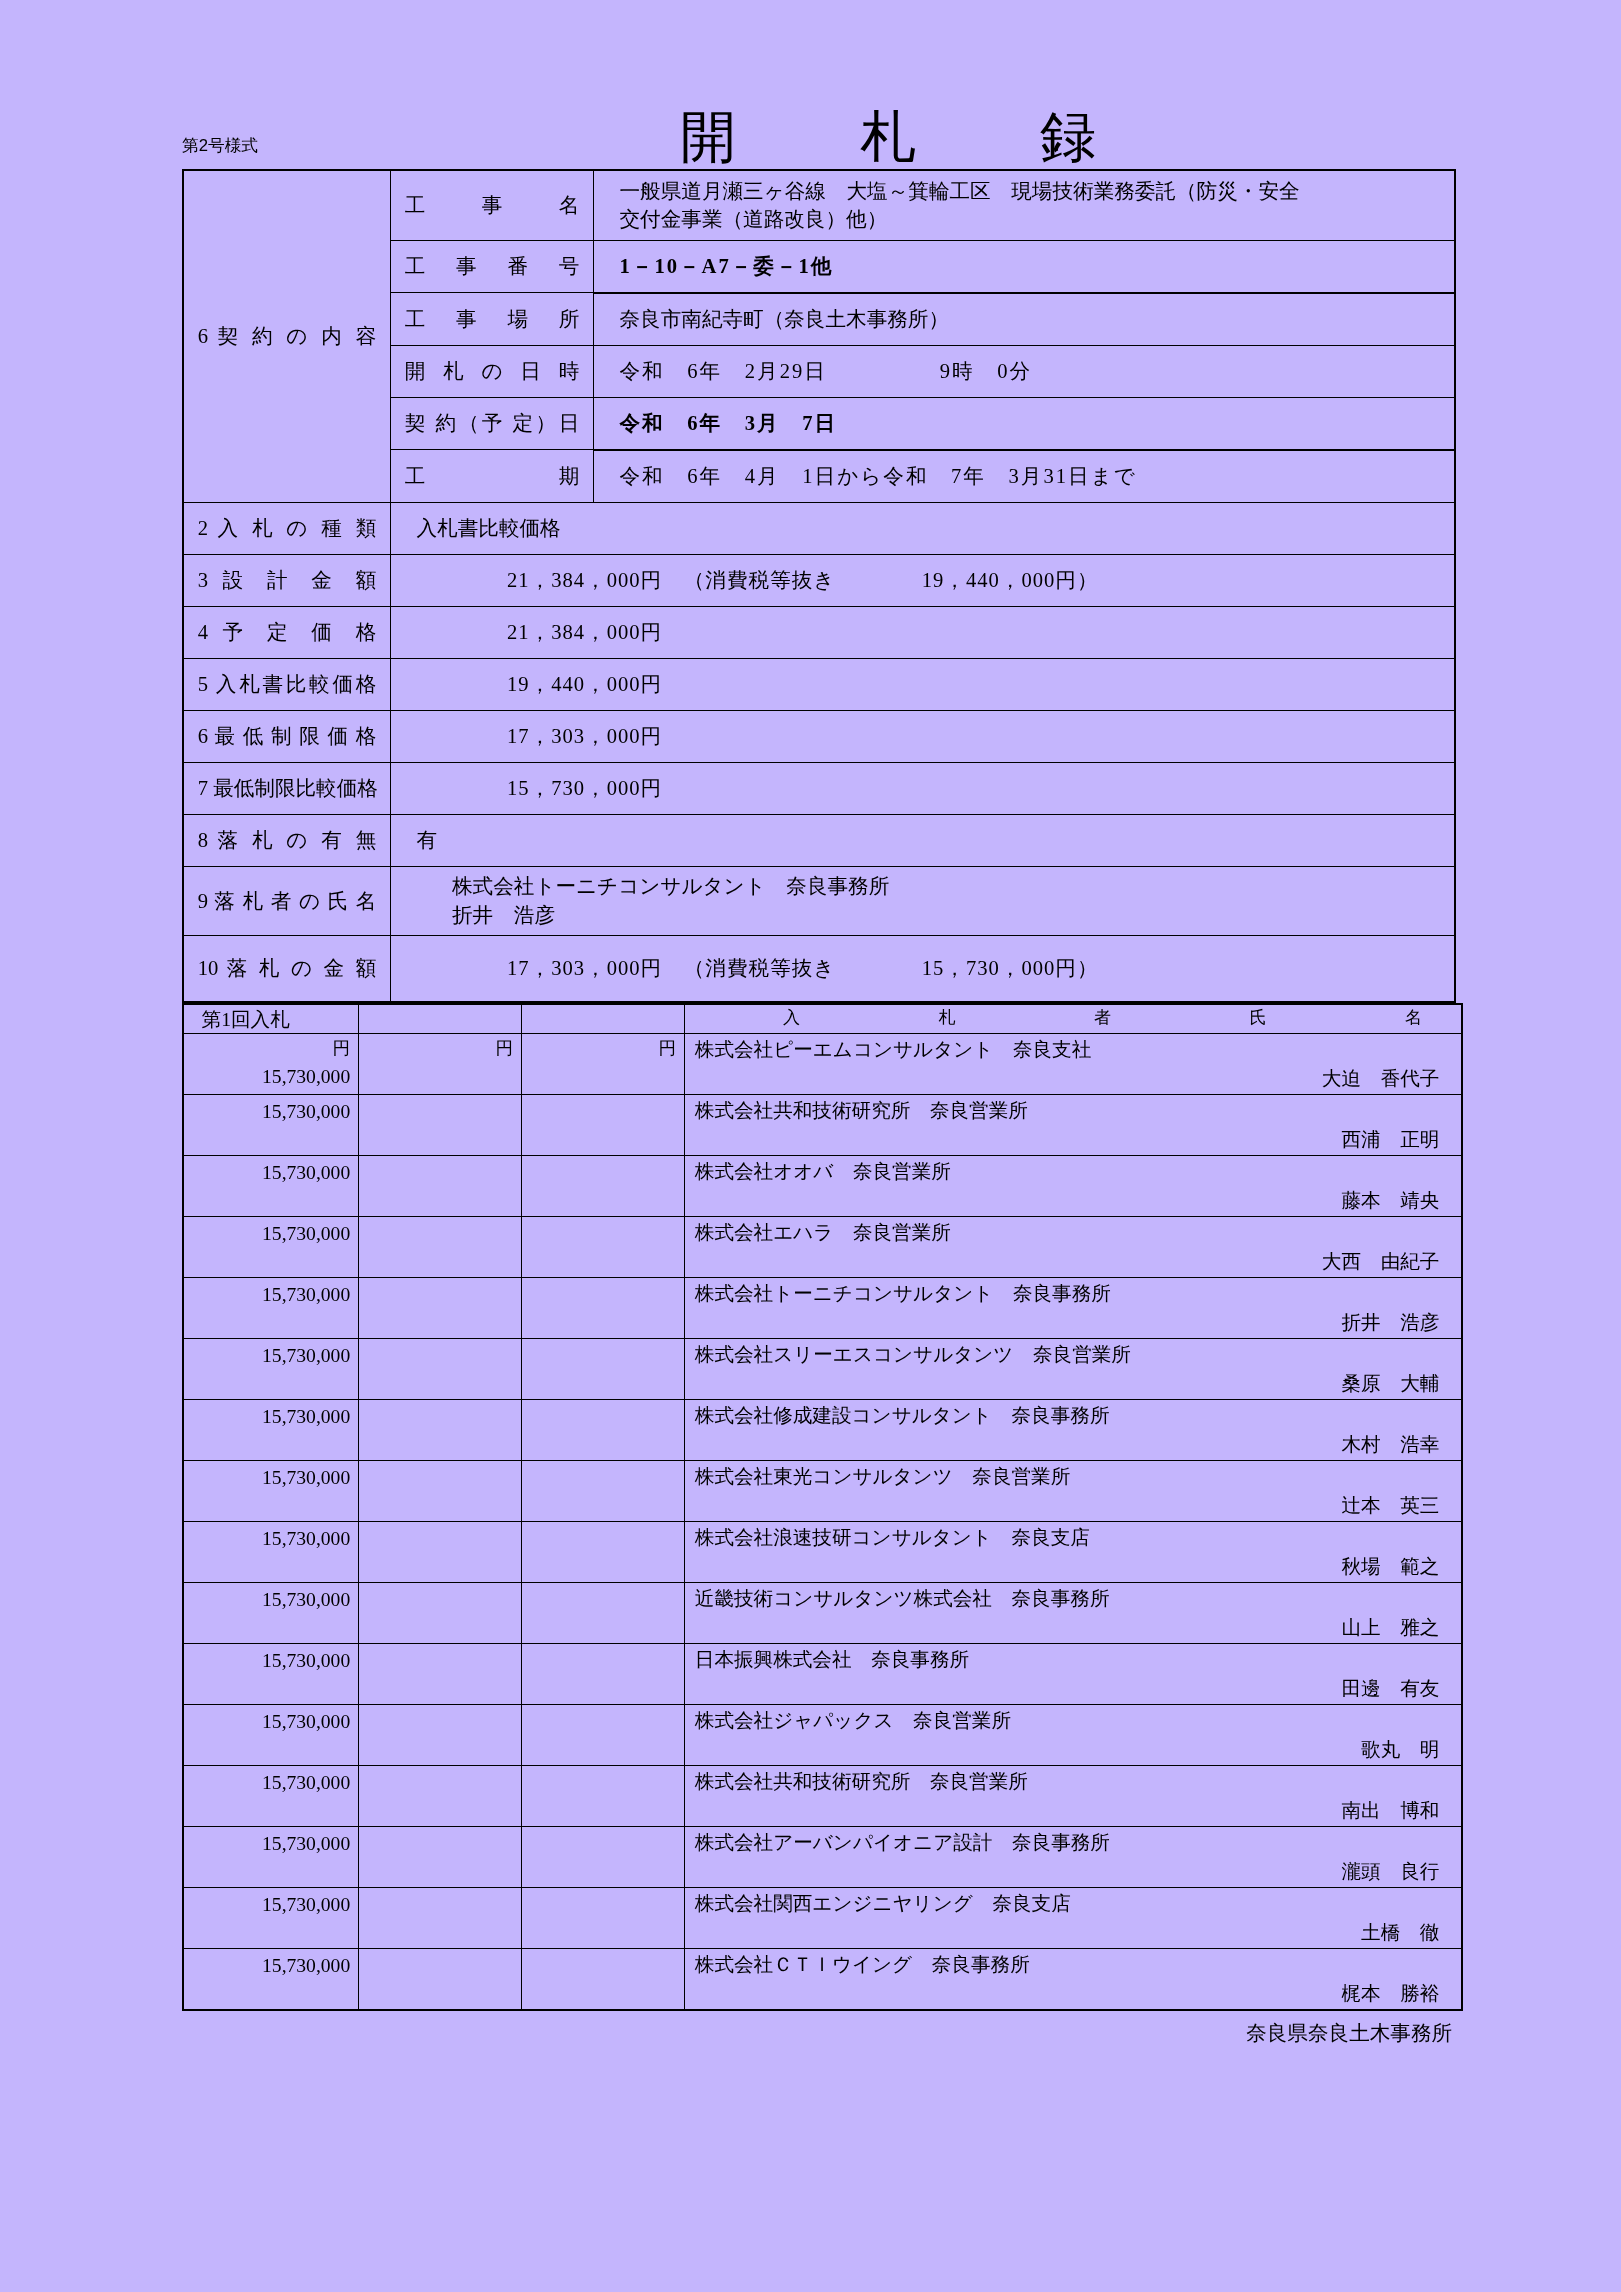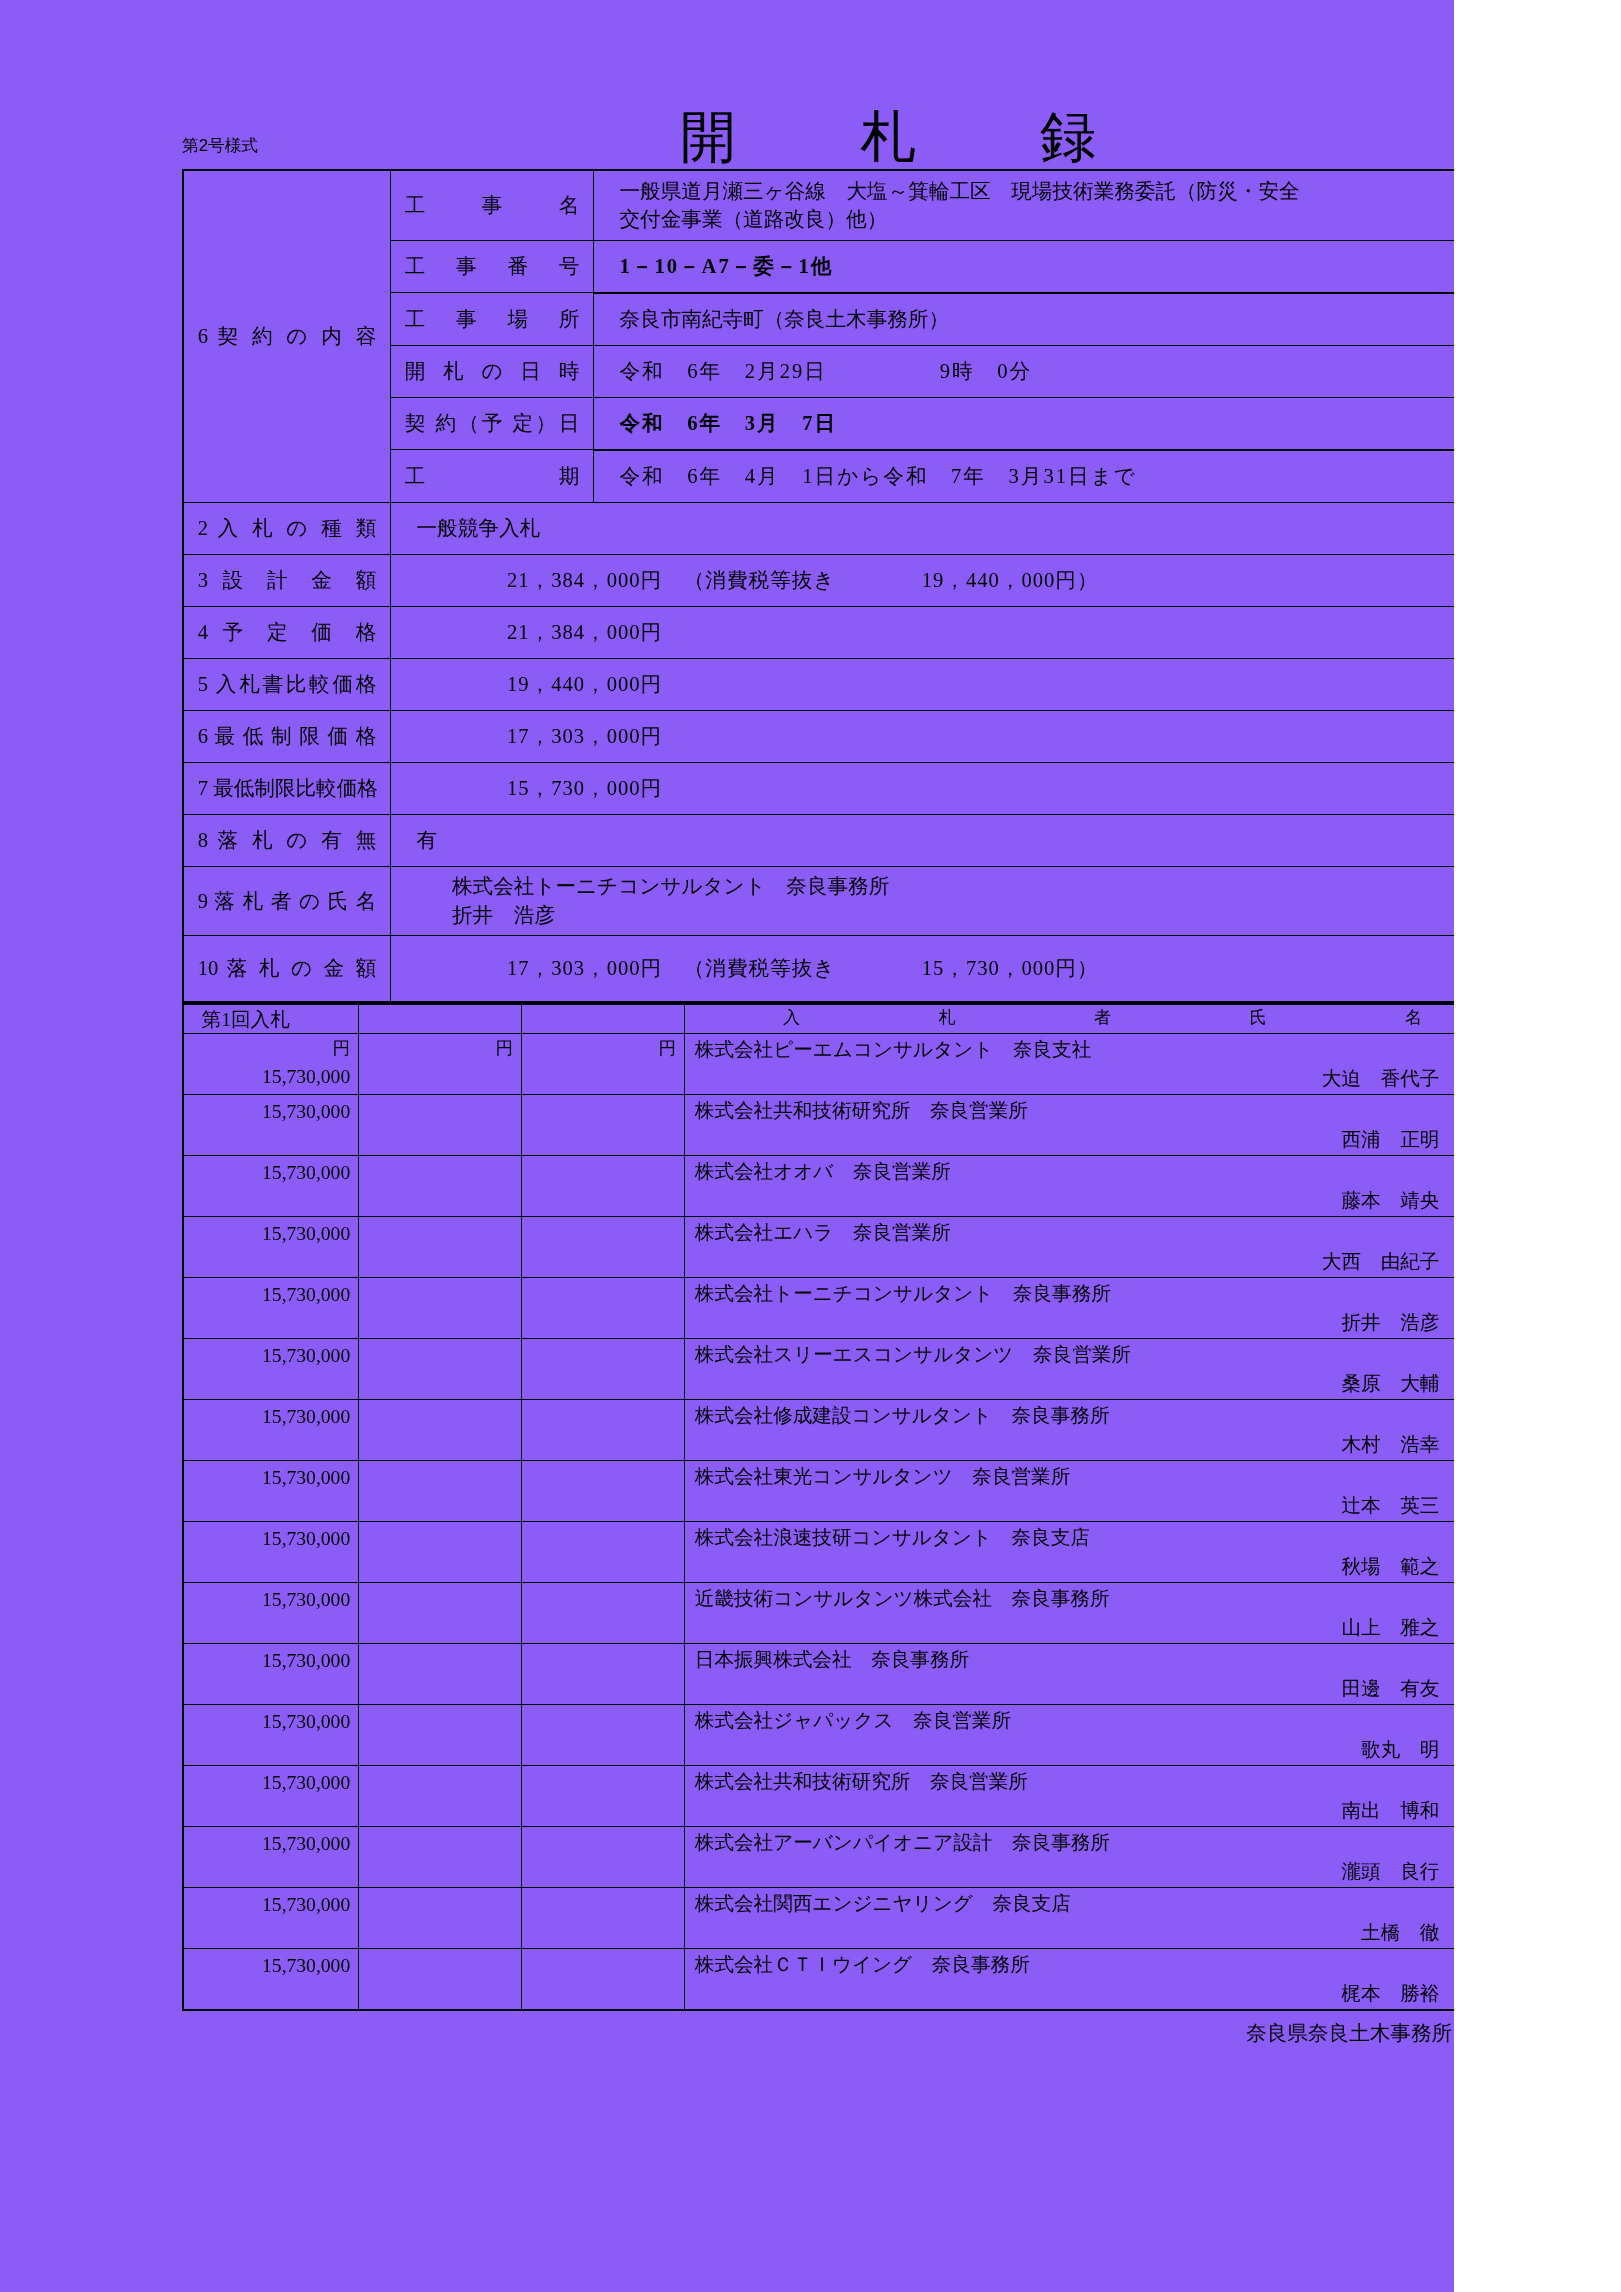--- a/index.html
+++ b/index.html
@@ -6,23 +6,23 @@
     margin: 0;
     padding: 0;
     background: #ffffff;
   }
   body {
     font-family: "Liberation Serif", "DejaVu Serif", serif;
     color: #000000;
   }
   .page {
     position: relative;
-    width: 1454px;
+    width: 1621px;
     height: 2293px;
-    background: #8b5cf6;
+    background: #c4b5fd;
     box-sizing: border-box;
     padding: 16px;
     overflow: hidden;
   }
   .sheet {
     position: absolute;
     left: 182px;
     top: 108px;
     width: 1274px;
   }
@@ -239,21 +239,21 @@
           <td class="outer-right h2">
             <span class="val num-wide">令和　6年　4月　1日から令和　7年　3月31日まで</span>
           </td>
         </tr>
 
         <tr>
           <td class="cat outer-left">
             <span class="lbl-spread">2 入 札 の 種 類</span>
           </td>
           <td class="outer-right h2" colspan="2">
-            <span class="val">一般競争入札</span>
+            <span class="val">入札書比較価格</span>
           </td>
         </tr>
         <tr>
           <td class="cat outer-left">
             <span class="lbl-spread">3 設 計 金 額</span>
           </td>
           <td class="outer-right h2" colspan="2">
             <span class="val-num">21，384，000円　（消費税等抜き　　　　19，440，000円）</span>
           </td>
         </tr>

